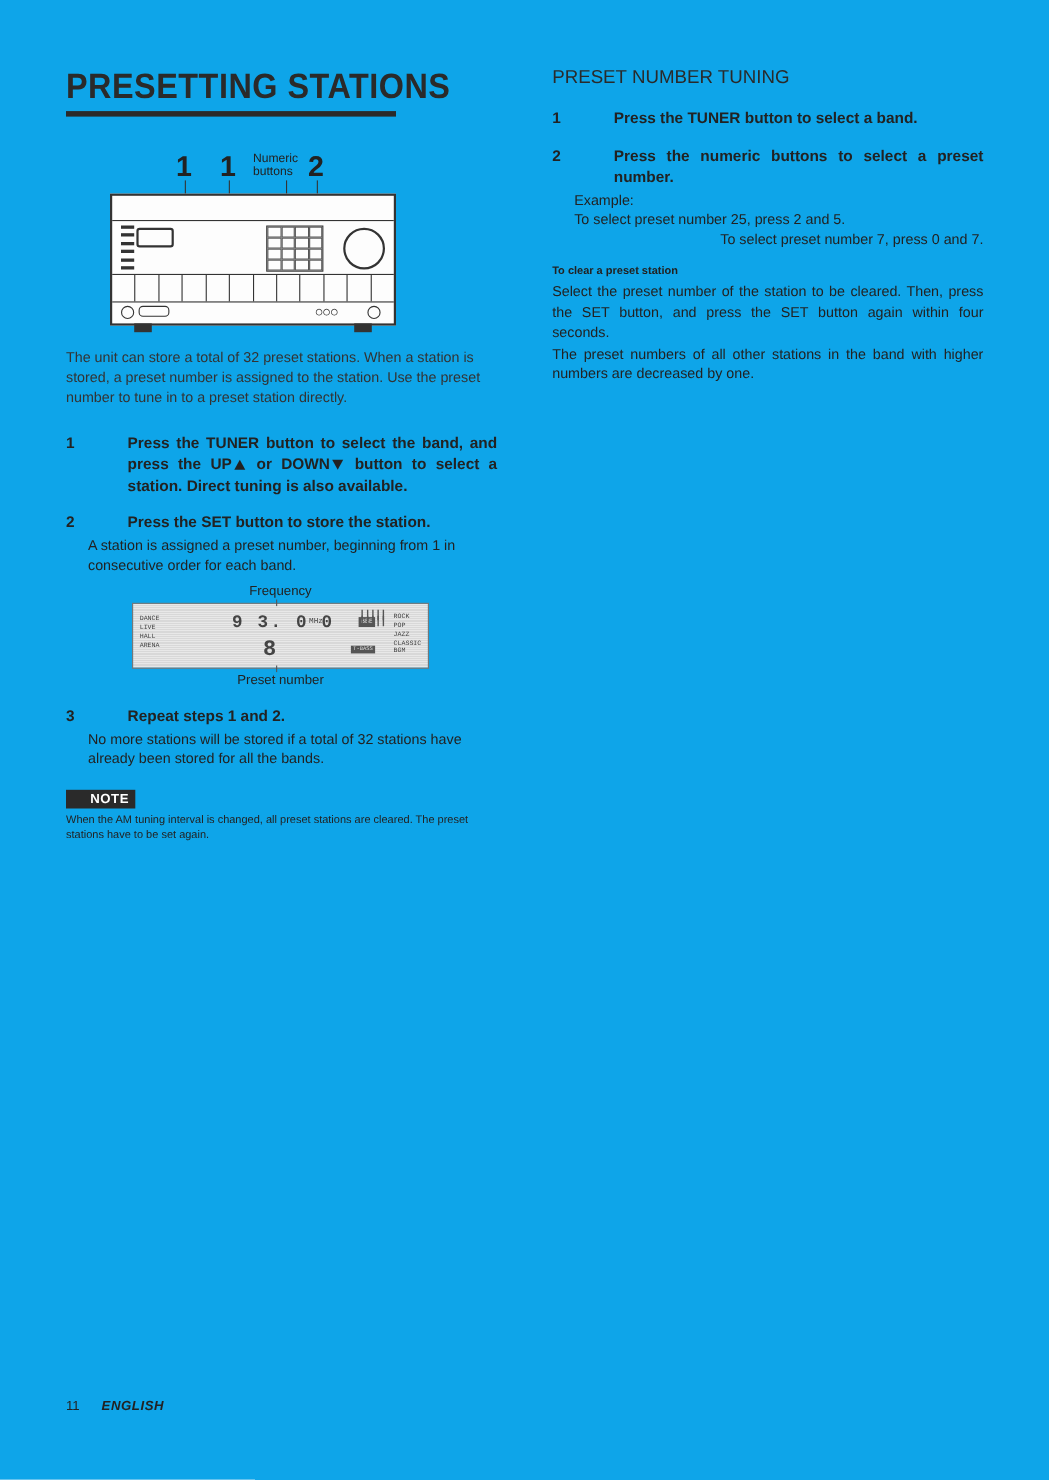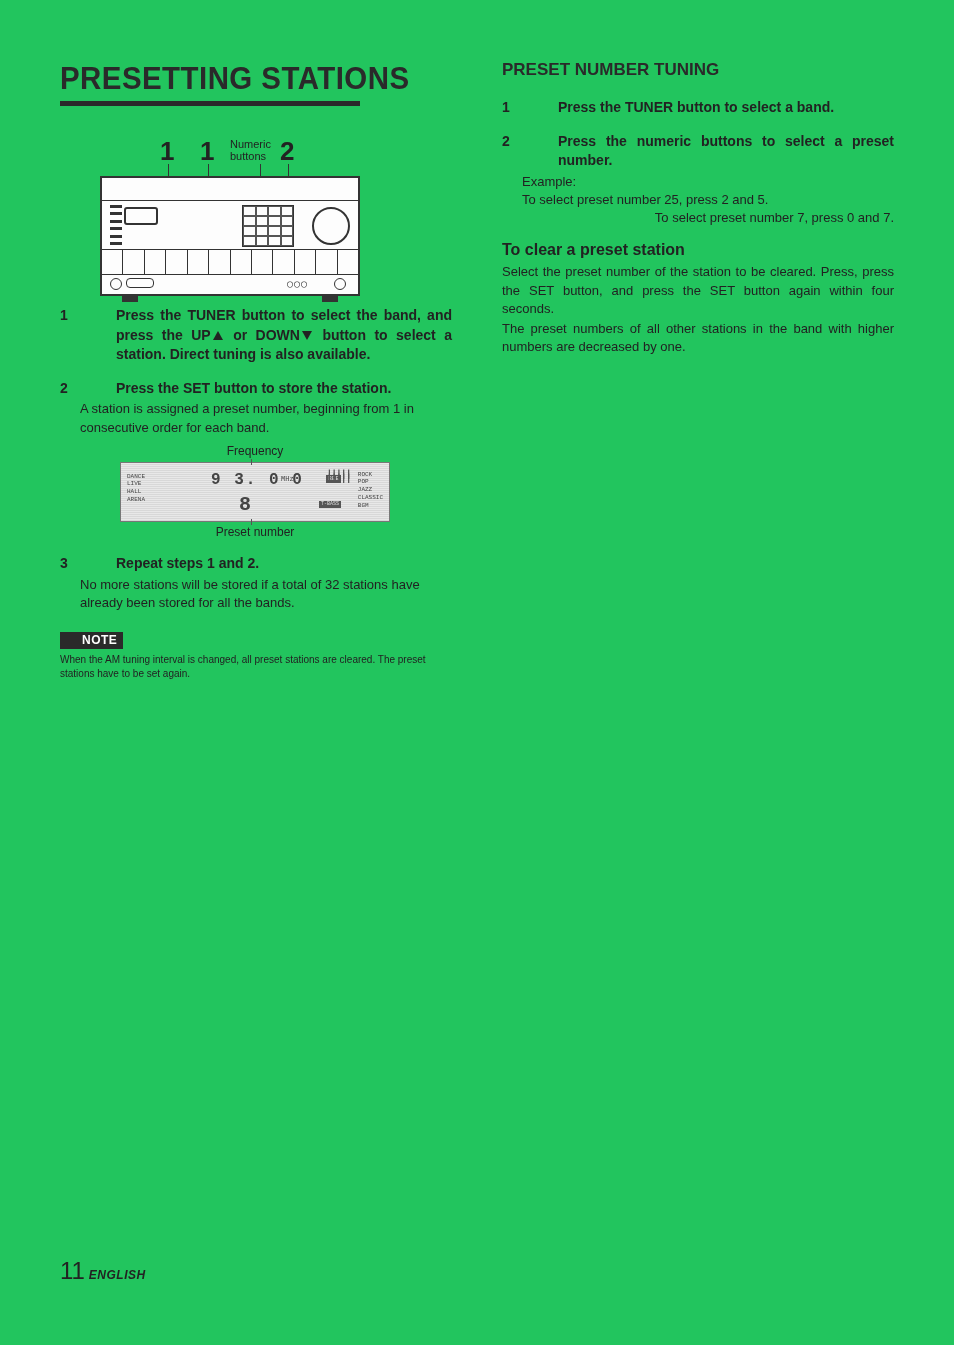--- a/index.html
+++ b/index.html
@@ -8,21 +8,21 @@
     background: #fafafa;
     font-family: Arial, Helvetica, sans-serif;
     color: #222;
   }
   .page {
     width: 954px;
     height: 1345px;
     box-sizing: border-box;
     padding: 60px 60px 40px 60px;
     position: relative;
-    background: #22c55e;
+    background: #0ea5e9;
   }
   .cols {
     display: flex;
     gap: 50px;
   }
   .col {
     flex: 1;
     min-width: 0;
   }
   h1.section-title {
@@ -36,21 +36,21 @@
     transform-origin: left;
   }
   .title-rule {
     height: 5px;
     background: #2a2a2a;
     width: 300px;
     margin-bottom: 30px;
   }
   h2.subheading {
     font-size: 17px;
-    font-weight: 700;
+    font-weight: 400;
     margin: 0 0 18px 0;
     color: #2a2a2a;
   }
   .intro {
     font-size: 13px;
     line-height: 1.4;
     margin: 20px 0 22px 0;
     color: #333;
   }
   ol.steps {
@@ -111,39 +111,39 @@
     padding: 1px 6px 2px 22px;
     letter-spacing: 0.5px;
     margin-bottom: 4px;
   }
   .note-text {
     font-size: 10px;
     line-height: 1.4;
   }
   .sub-bold {
     font-weight: 700;
-    font-size: 16px;
+    font-size: 10px;
     margin: 14px 0 4px 0;
   }
   .body-text {
     font-size: 13px;
     line-height: 1.4;
     text-align: justify;
   }
   .example-label {
     font-size: 13px;
     margin-top: 2px;
   }
   .footer {
     position: absolute;
     left: 60px;
     bottom: 60px;
     font-size: 14px;
   }
-  .footer .pnum { font-size: 24px; font-weight: 400; margin-right: 0;}
+  .footer .pnum { font-size: 12px; font-weight: 400; margin-right: 16px;}
   .footer .lang { font-weight: 700; font-style: italic; font-size: 12px; letter-spacing: 0.5px;}
 
   
   .unit-wrap { text-align: center; margin: 0 0 10px 40px; width: 260px; }
   .callouts {
     position: relative;
     height: 40px;
     font-size: 12px;
   }
   .callouts .big1a { position:absolute; left:60px; top:0; font-size:26px; font-weight:700;}
@@ -271,20 +271,21 @@
             <div class="port"></div>
             <div class="btns"></div>
             <div class="ooo">○○○</div>
             <div class="jack"></div>
           </div>
           <div class="foot footL"></div>
             <div class="foot footR"></div>
         </div>
       </div>
 
+      <p class="intro">The unit can store a total of 32 preset stations. When a station is stored, a preset number is assigned to the station. Use the preset number to tune in to a preset station directly.</p>
 
       <ol class="steps">
         <li>
           <div class="step-head">
             <span>Press the TUNER button to select the band, and press the UP</span><span class="tri-up"></span><span> or DOWN</span><span class="tri-down"></span><span> button to select a station. Direct tuning is also available.</span>
           </div>
         </li>
         <li>
           <div class="step-head">Press the SET button to store the station.</div>
           <div class="step-body">A station is assigned a preset number, beginning from 1 in consecutive order for each band.</div>
@@ -334,21 +335,21 @@
         </li>
         <li>
           <div class="step-head" style="text-align:justify;">Press the numeric buttons to select a preset number.</div>
           <div class="example-label">Example:</div>
           <div class="body-text" style="text-align:left;">To select preset number 25, press 2 and 5.</div>
           <div class="body-text" style="text-align:right;">To select preset number 7, press 0 and 7.</div>
         </li>
       </ol>
 
       <div class="sub-bold">To clear a preset station</div>
-      <div class="body-text">Select the preset number of the station to be cleared. Press, press the SET button, and press the SET button again within four seconds.</div>
+      <div class="body-text">Select the preset number of the station to be cleared. Then, press the SET button, and press the SET button again within four seconds.</div>
       <div class="body-text" style="margin-top:2px;">The preset numbers of all other stations in the band with higher numbers are decreased by one.</div>
     </div>
   </div>
 
   <div class="footer">
     <span class="pnum">11</span>
     <span class="lang">ENGLISH</span>
   </div>
 </div>
 

